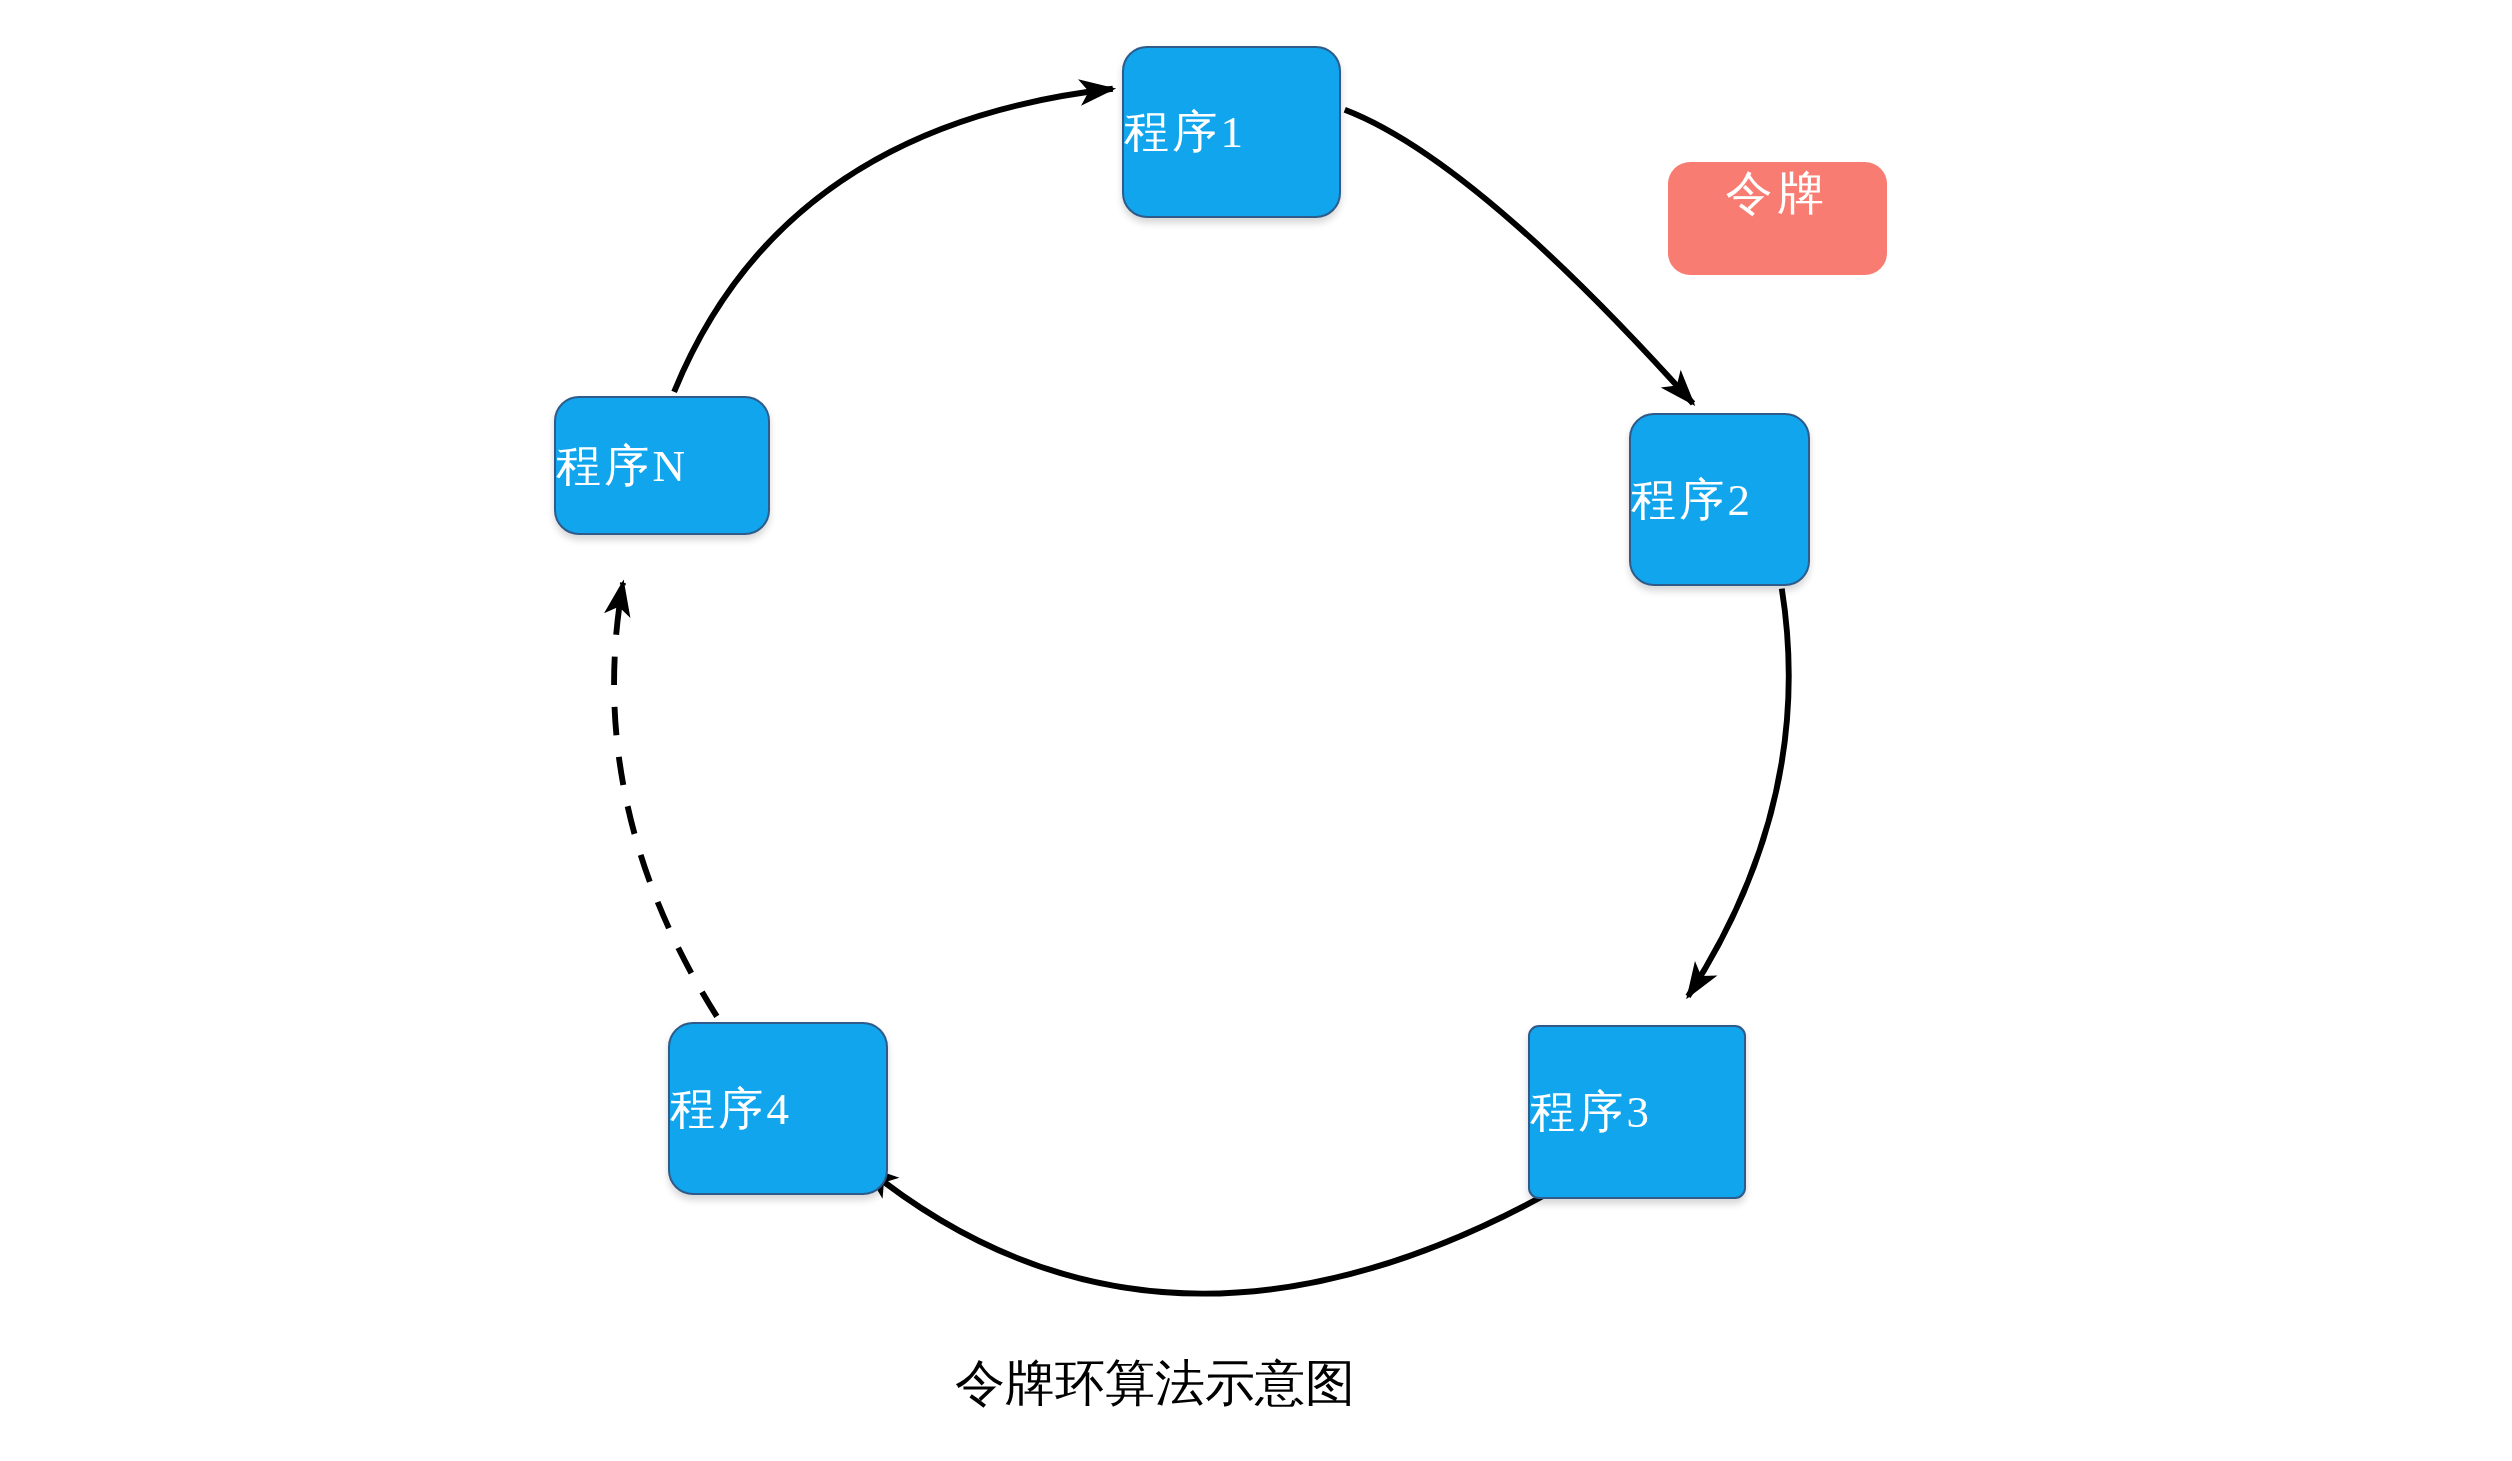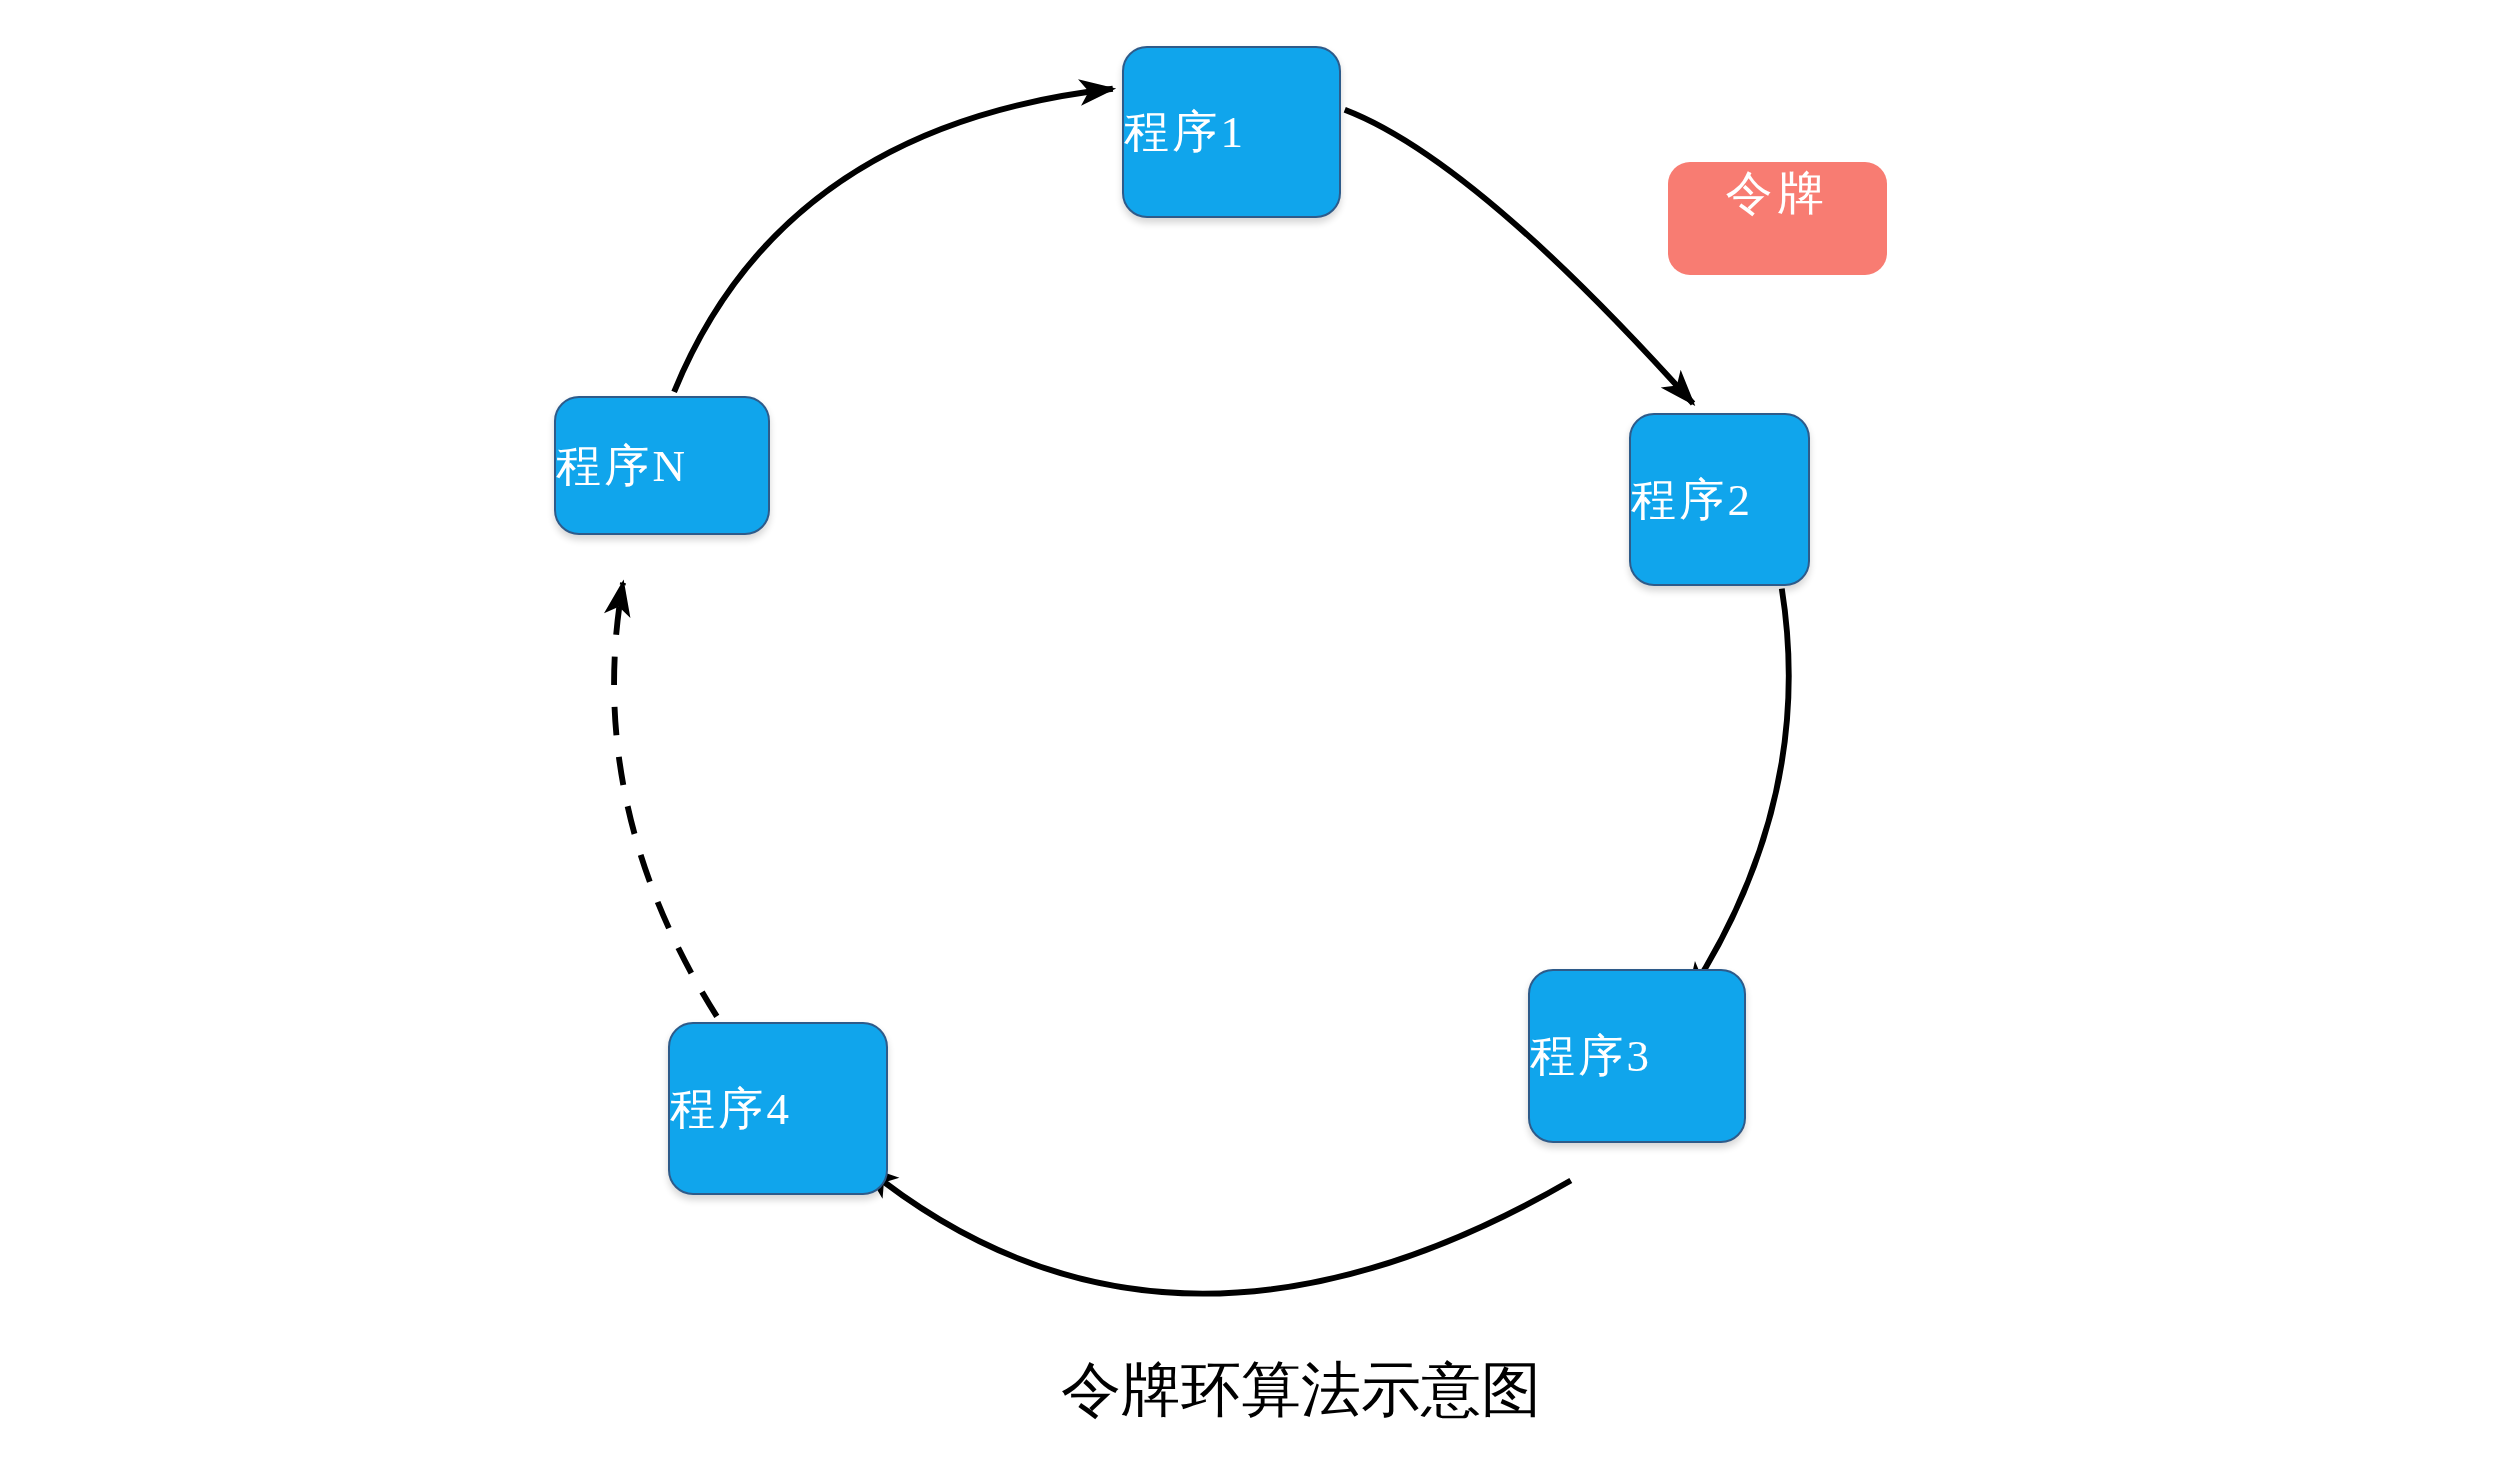--- a/index.html
+++ b/index.html
@@ -38,44 +38,44 @@
     color: #ffffff;
     display: flex;
     align-items: center;
     justify-content: flex-start;
     font-size: 45px;
     letter-spacing: 3.3px;
     box-shadow: 0 4.2px 7.5px rgba(0,0,0,0.16);
   }
   .node-p1 { left: 1122px; top: 46px;  width: 219px; height: 172px; }
   .node-p2 { left: 1629px; top: 413px; width: 181px; height: 173px; }
-  .node-p3 { left: 1528px; top: 969px; width: 218px; height: 174px; }
+  .node-p3 { left: 1528px; top: 1025px; width: 218px; height: 174px; border-radius: 11px; }
   .node-p4 { left: 632px;  top: 1022px; width: 220px; height: 173px; margin-left: 36px; }
   .node-pN { left: 554px;  top: 396px; width: 216px; height: 139px; }
   .token {
     position: absolute;
     left: 1668px; top: 162px;
     width: 219px; height: 113px;
     box-sizing: border-box;
     background: #F87C72;
     border-radius: 22px;
     color: #ffffff;
     display: flex;
     align-items: flex-start;
     justify-content: center;
     font-size: 47px;
     letter-spacing: 5px;
   }
   .caption {
     position: absolute;
     left: 955px; top: 1350px;
     width: 586px;
-    text-align: right;
+    text-align: left;
     color: #000000;
-    font-size: 60px;
+    font-size: 50px;
     letter-spacing: 0px;
     white-space: nowrap;
   }
 </style>
 </head>
 <body>
 
 <div class="canvas">
 
   <svg class="arrows" viewBox="0 0 3000 1745" xmlns="http://www.w3.org/2000/svg">

